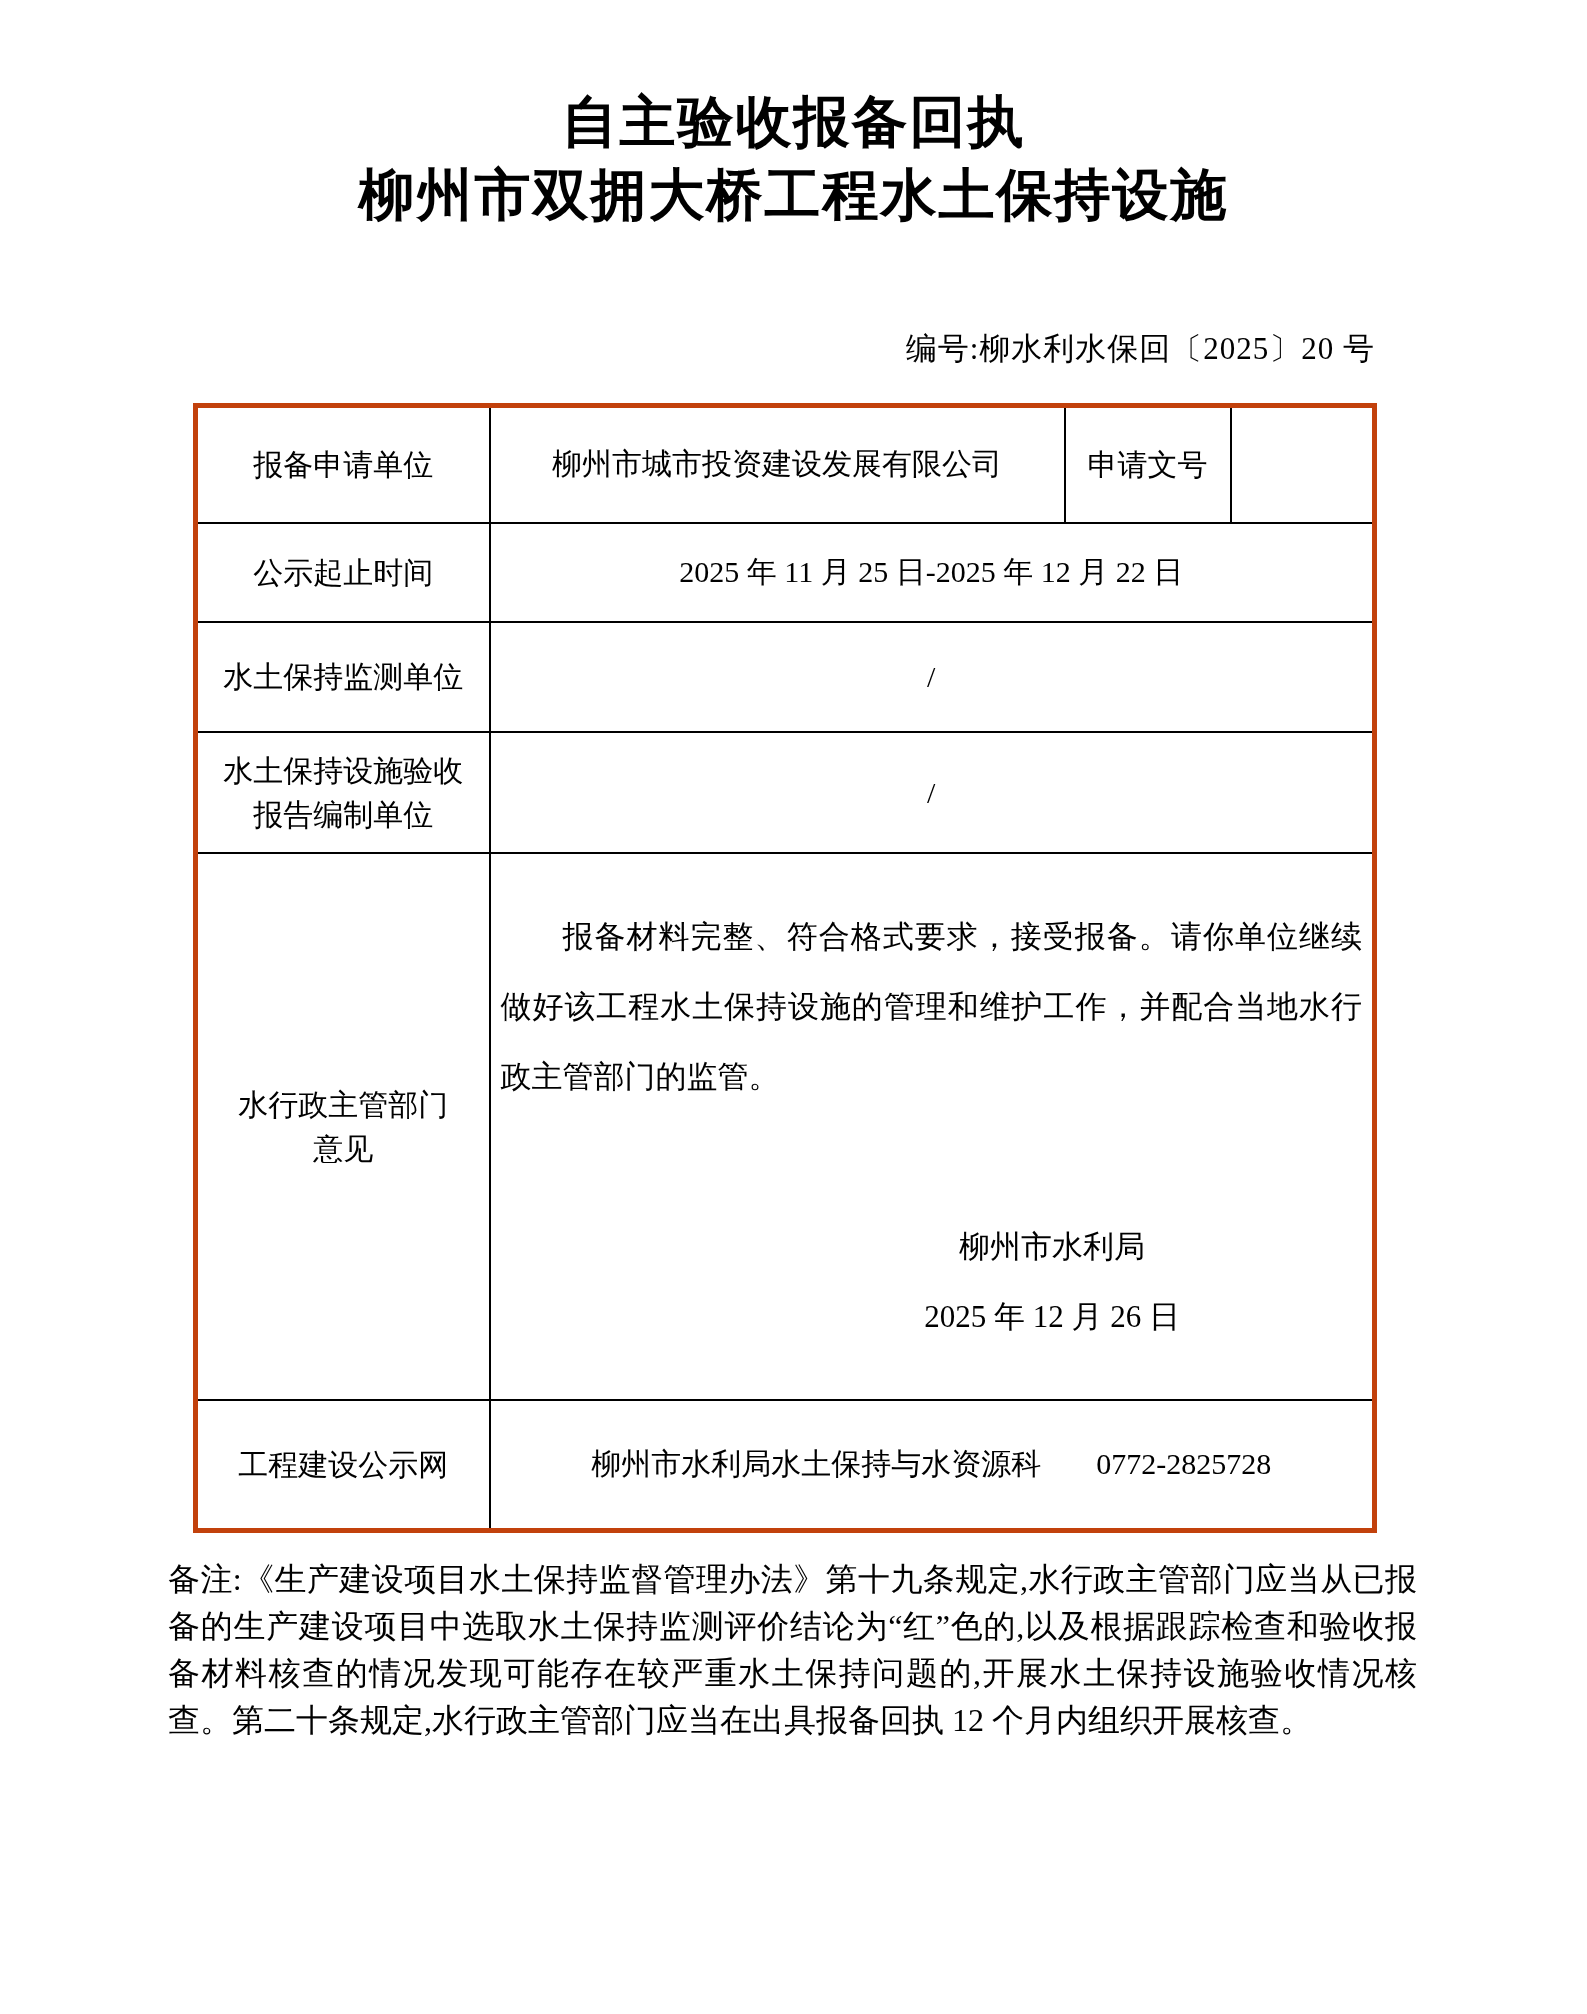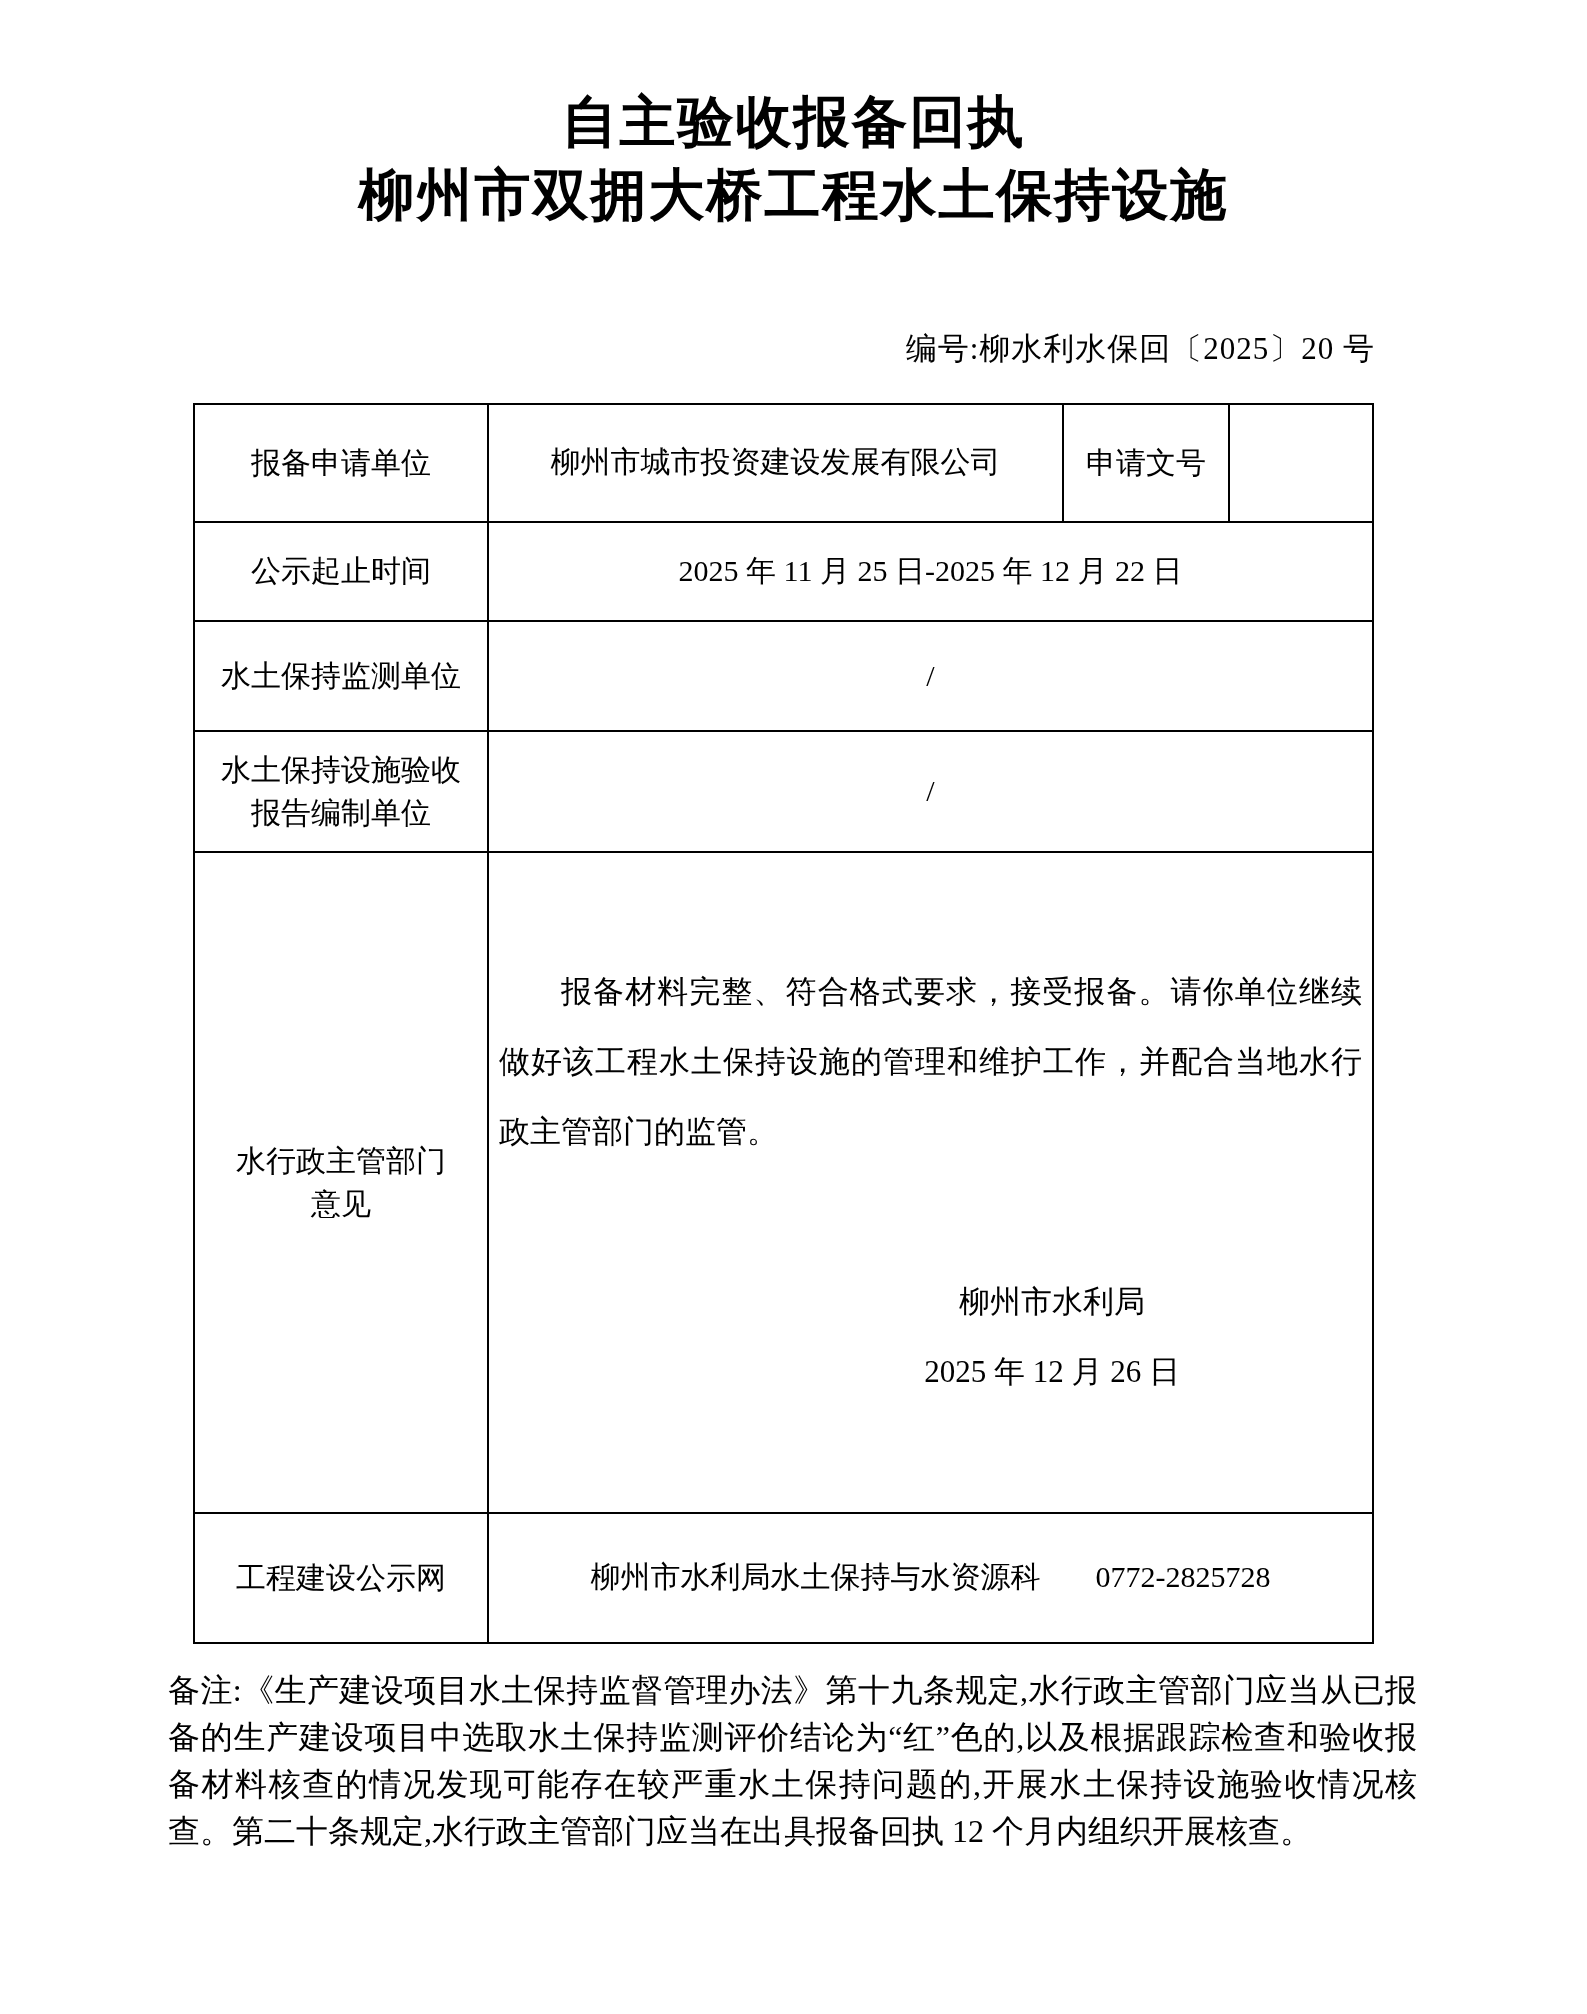--- a/index.html
+++ b/index.html
@@ -26,37 +26,37 @@
     font-size: 31px;
     text-align: right;
     padding-right: 212px;
     letter-spacing: 1px;
   }
   table.form-table {
     border-collapse: collapse;
     table-layout: fixed;
     width: 1179px;
     margin: 33px 0 0 193px;
-    border: 1px solid #c2410c;
+    border: 5px solid #c2410c;
   }
   table.form-table td {
     border: 2px solid #000;
     font-size: 30px;
     text-align: center;
     vertical-align: middle;
     padding: 6px 10px;
     word-break: break-all;
   }
   td.label-cell { line-height: 1.45; }
   .r1 td { height: 118px; }
   .r2 td { height: 139px; }
   .r3 td { height: 99px; }
   .r4 td { height: 110px; }
   .r5 td { height: 121px; }
-  .r6 td { height: 661px; }
+  .r6 td { height: 547px; }
   .r7 td { height: 130px; }
   .two-line { line-height: 48px; }
   td.opinion-cell {
     text-align: left;
     vertical-align: top;
     padding: 62px 30px 20px 40px;
   }
   .opinion-text {
     font-size: 31px;
     line-height: 70px;

